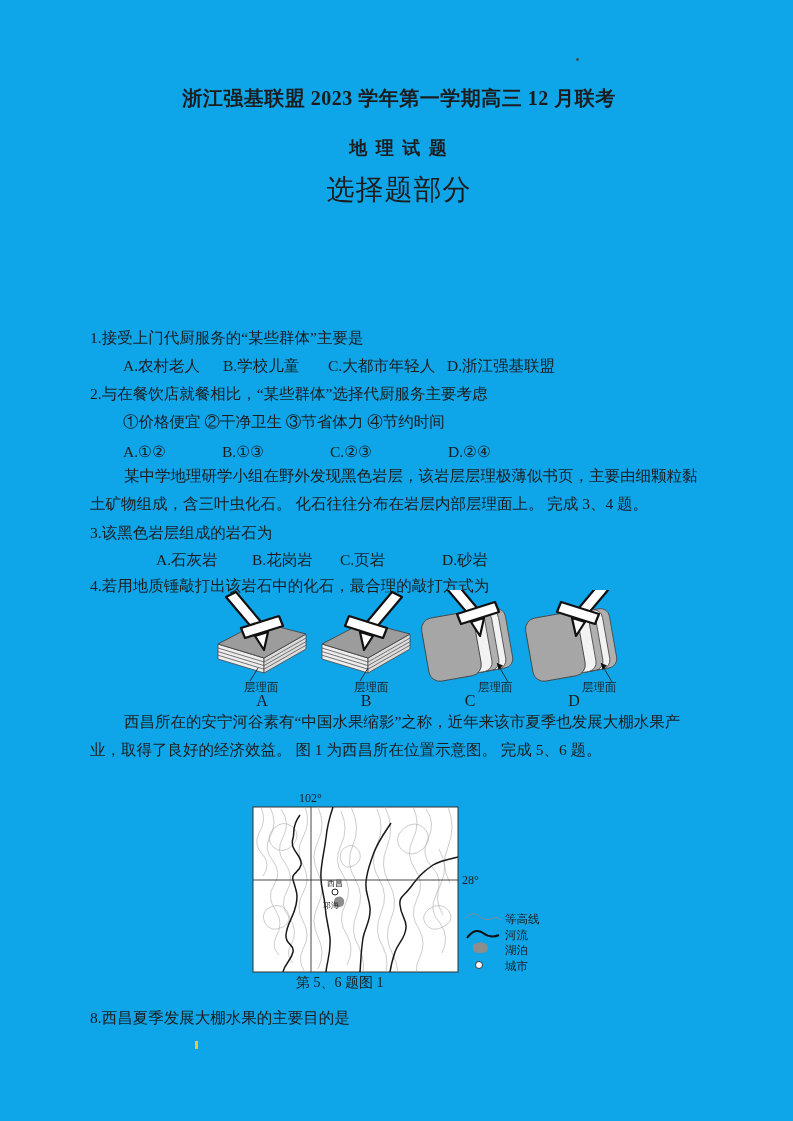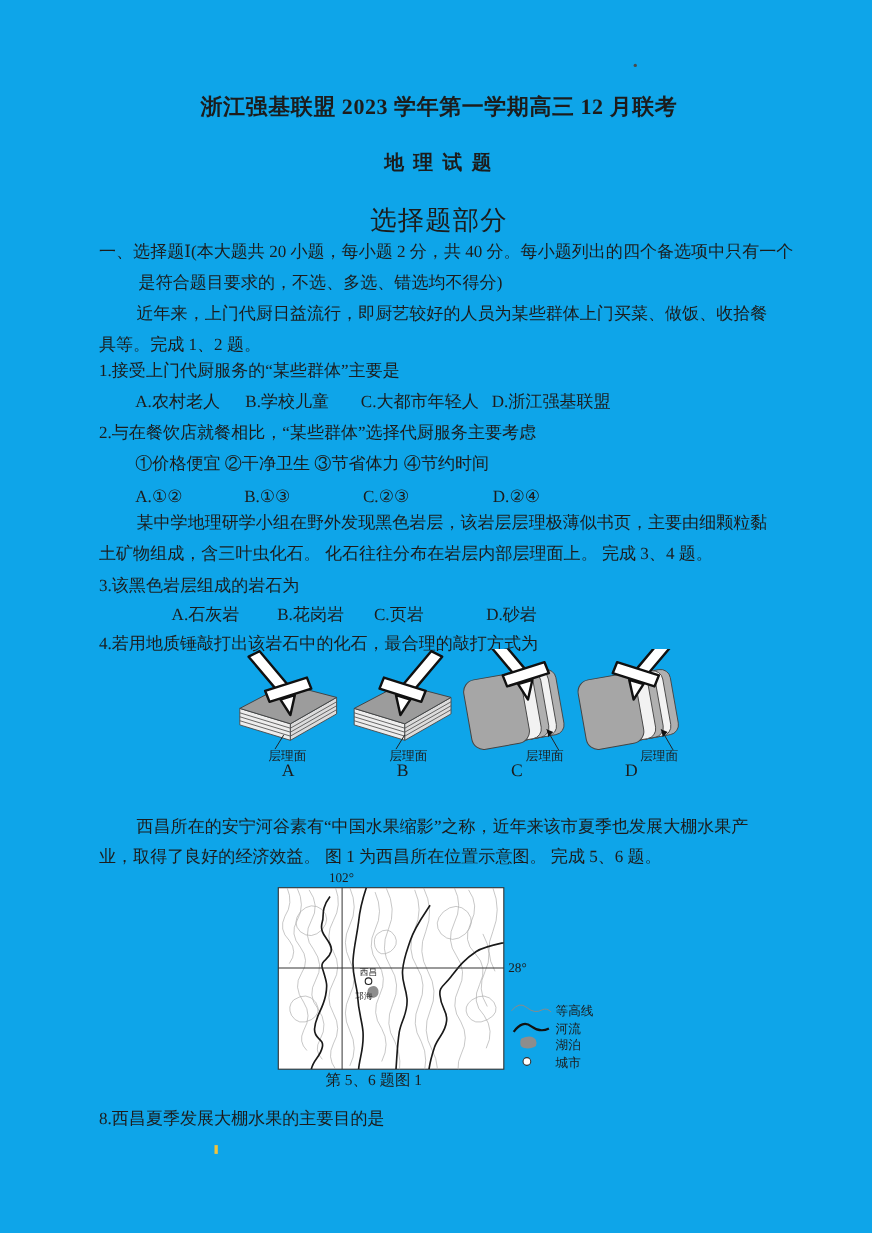--- a/index.html
+++ b/index.html
@@ -5,26 +5,26 @@
   html,body{margin:0;padding:0;background:#fff;}
   .page{
     position:relative;width:793px;height:1121px;background:#0ea5e9;
     font-family:"Liberation Serif","DejaVu Serif",serif;color:#1c1c1c;
     overflow:hidden;
   }
   .abs{position:absolute;left:90px;width:618px;font-size:15.5px;line-height:28px;}
   .center{text-align:center;}
   .doc-title{top:84px;font-size:20px;font-weight:bold;letter-spacing:0.5px;}
   .doc-subject{top:134px;font-size:18px;font-weight:bold;letter-spacing:2px;}
-  .doc-section{top:187px;font-size:24px;font-weight:500;letter-spacing:1px;}
+  .doc-section{top:176px;font-size:28px;font-weight:500;letter-spacing:1px;}
   .instructions{top:216px;padding-left:36px;text-indent:-36px;width:600px;}
   .para{text-indent:2.2em;}
   .p1{top:272px;}
   .p2{top:462px;}
-  .p3{top:738px;}
+  .p3{top:708px;}
   .q{white-space:nowrap;}
   .q1{top:324px;}  .q1o{top:352px;}
   .q2{top:380px;}  .q2s{top:408px;} .q2o{top:438px;}
   .q3{top:519px;}  .q3o{top:546px;}
   .q4{top:572px;}
   .q5{top:1004px;}
   .opts{padding-left:33px;white-space:nowrap;}
   .opts span{display:inline-block;}
   .q1o span:nth-child(1){width:100px;} .q1o span:nth-child(2){width:105px;} .q1o span:nth-child(3){width:119px;}
   .q2o span:nth-child(1){width:99px;}  .q2o span:nth-child(2){width:108px;} .q2o span:nth-child(3){width:118px;}
@@ -47,23 +47,21 @@
 
 <div class="page">
 
   <div class="speck1"></div>
   <div class="speck2"></div>
 
   <div class="abs center doc-title">浙江强基联盟 2023 学年第一学期高三 12 月联考</div>
   <div class="abs center doc-subject">地 理 试 题</div>
   <div class="abs center doc-section">选择题部分</div>
 
-  <div class="abs instructions">一、选择题Ⅰ(本大题共 20 小题，每小题 2 分，共 40 分。每小题列出的四个备选项中只有一个是符合题目要求的，不选、多选、错选均不得分)</div>
-
-  <div class="abs para p1">近年来，上门代厨日益流行，即厨艺较好的人员为某些群体上门买菜、做饭、收拾餐具等。完成 1、2 题。</div>
+
 
   <div class="abs q q1">1.接受上门代厨服务的“某些群体”主要是</div>
   <div class="abs opts q1o">
     <span>A.农村老人</span><span>B.学校儿童</span><span>C.大都市年轻人</span><span>D.浙江强基联盟</span>
   </div>
 
   <div class="abs q q2">2.与在餐饮店就餐相比，“某些群体”选择代厨服务主要考虑</div>
   <div class="abs opts q2o">
     <span>A.①②</span><span>B.①③</span><span>C.②③</span><span>D.②④</span>
   </div>

